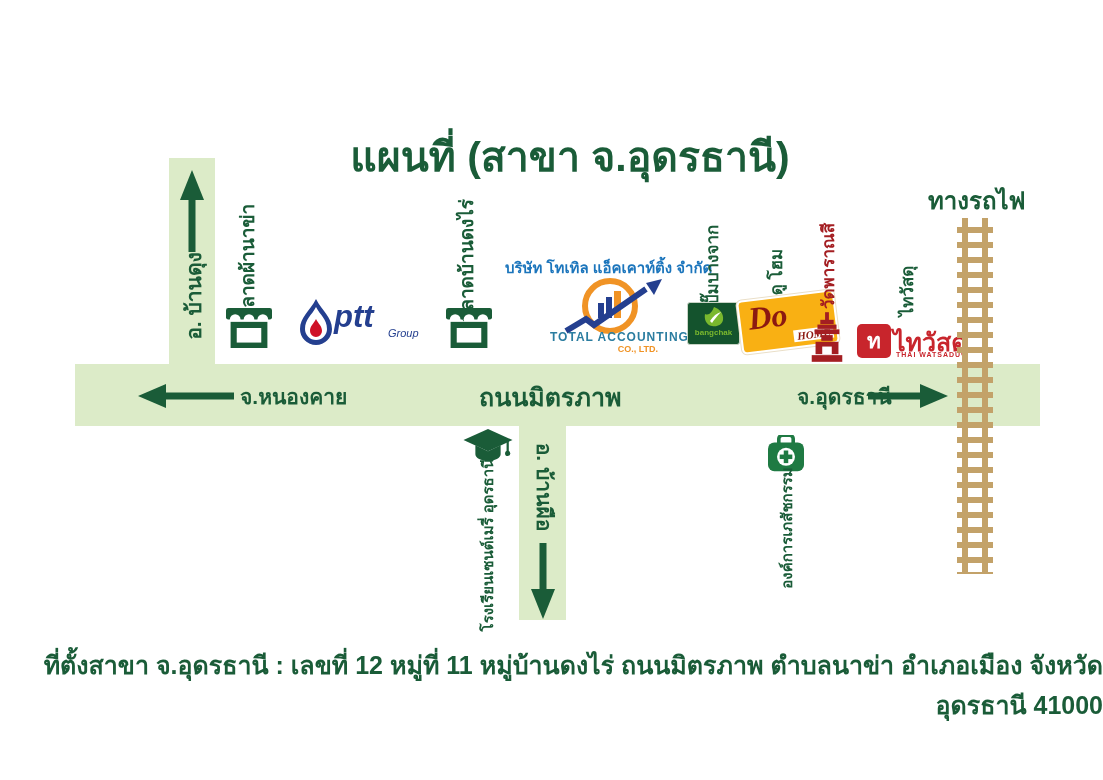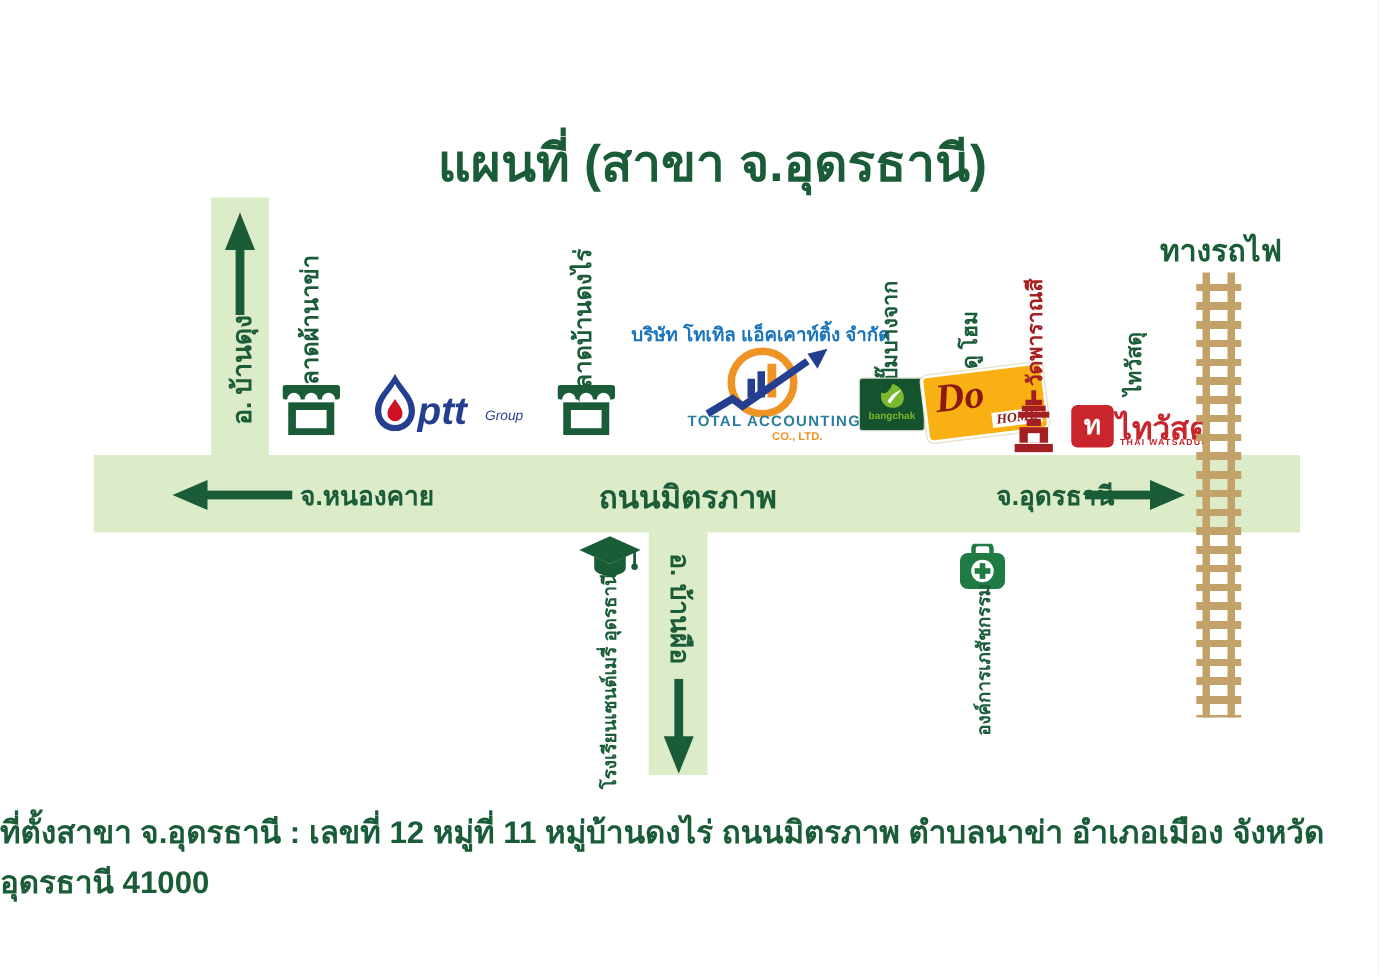--- a/index.html
+++ b/index.html
@@ -14,40 +14,40 @@
     --dh-yellow:#f9b013;
     --dh-red:#8c1911;
     --temple-red:#a41e22;
     --tw-red:#c8252c;
     --ph-green:#1f7a43;
   }
   html,body{margin:0;padding:0;background:#e8e8e8;}
   body{font-family:"Liberation Sans", sans-serif;}
   .canvas{position:relative;width:1103px;height:780px;background:#ffffff;overflow:hidden;margin:0 auto;}
   .abs{position:absolute;}
-  .title{top:98px;left:0;right:0;text-align:center;font-size:41px;font-weight:bold;color:var(--dk);letter-spacing:0;padding-left:37px;}
+  .title{top:124px;left:0;right:0;text-align:center;font-size:41px;font-weight:bold;color:var(--dk);letter-spacing:0;padding-left:37px;}
   .road{background:var(--road);}
   .road-main{left:75px;top:364px;width:965px;height:62px;}
   .road-north{left:169px;top:158px;width:46px;height:206px;}
   .road-south{left:519px;top:426px;width:47px;height:194px;}
   .hlab{color:var(--dk);font-weight:bold;white-space:nowrap;}
   .vlab{position:absolute;white-space:nowrap;font-weight:bold;color:var(--dk);transform:translate(-50%,-50%) rotate(-90deg);}
   .vlab-cw{transform:translate(-50%,-50%) rotate(90deg);}
   .railway{left:957px;top:218px;width:36px;height:356px;z-index:3;
     background:repeating-linear-gradient(to bottom,transparent 0 9px,var(--rail) 9px 15px);}
   .railway::before,.railway::after{content:"";position:absolute;top:0;bottom:0;width:6px;background:var(--rail);}
   .railway::before{left:5px;}
   .railway::after{right:5px;}
   .rail-label{left:928px;top:181px;font-size:24px;}
-  .footer{left:0;right:0;top:645px;text-align:left;font-size:25px;font-weight:bold;color:var(--dk);}
+  .footer{left:0;right:0;top:645px;text-align:right;font-size:25px;font-weight:bold;color:var(--dk);}
   .ta-company{left:505px;top:256px;width:190px;text-align:center;font-size:15px;font-weight:bold;color:var(--blue);white-space:nowrap;}
   .ta-name{left:550px;top:330px;width:122px;font-size:12px;font-weight:bold;color:var(--teal);letter-spacing:1px;white-space:nowrap;}
   .ta-sub{left:586px;top:344px;width:72px;text-align:right;font-size:9px;font-weight:bold;color:var(--orange);}
   .ptt-wrap{left:300px;top:297px;width:92px;height:50px;}
-  .ptt-text{position:absolute;left:34px;top:16px;font-size:31px;font-weight:bold;font-style:italic;color:var(--navy);line-height:1;}
+  .ptt-text{position:absolute;left:34px;top:4px;font-size:31px;font-weight:bold;font-style:italic;color:var(--navy);line-height:1;}
   .ptt-sub{position:absolute;left:44px;top:30px;font-size:11px;font-style:italic;color:var(--navy);margin-left:44px;}
   .bgc-box{left:687px;top:302px;width:51px;height:41px;background:#14532d;border:1px solid #c9d4c6;border-radius:3px;text-align:center;}
   .bgc-text{font-size:8px;font-weight:bold;color:var(--bgc-green);display:block;margin-top:1px;}
   .dohome{left:741px;top:297px;width:94px;height:50px;background:var(--dh-yellow);transform:rotate(-7deg);border-radius:3px;box-shadow:0 0 0 2px #ffffff,0 0 0 3px #eadfc8;}
   .dh-do{position:absolute;left:8px;top:0px;font-family:"Liberation Serif",serif;font-style:italic;font-weight:bold;font-size:32px;color:var(--dh-red);line-height:1.1;}
   .dh-home{position:absolute;right:3px;bottom:4px;background:#ffffff;color:var(--dh-red);font-family:"Liberation Serif",serif;font-style:italic;font-weight:bold;font-size:11px;padding:0 3px;}
   .tw-box{left:857px;top:324px;width:34px;height:34px;background:var(--tw-red);border-radius:5px;color:#fff;text-align:center;font-size:21px;font-weight:bold;line-height:34px;}
   .tw-text{left:893px;top:322px;font-size:25px;font-weight:bold;color:var(--tw-red);white-space:nowrap;}
   .tw-sub{left:896px;top:351px;font-size:7px;font-weight:bold;color:var(--tw-red);letter-spacing:1px;}
   svg{display:block;}

